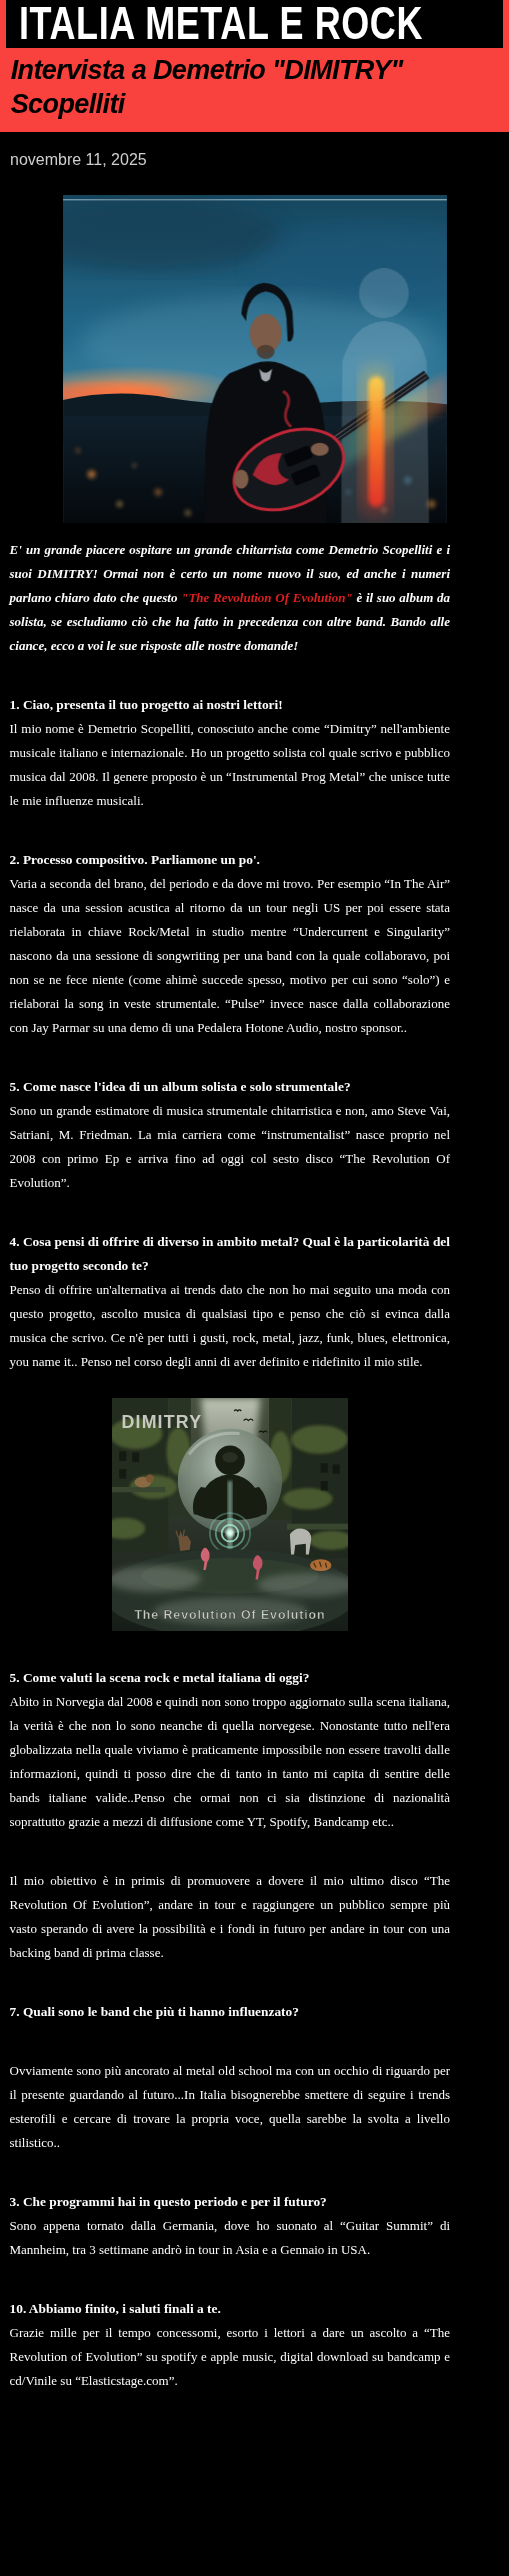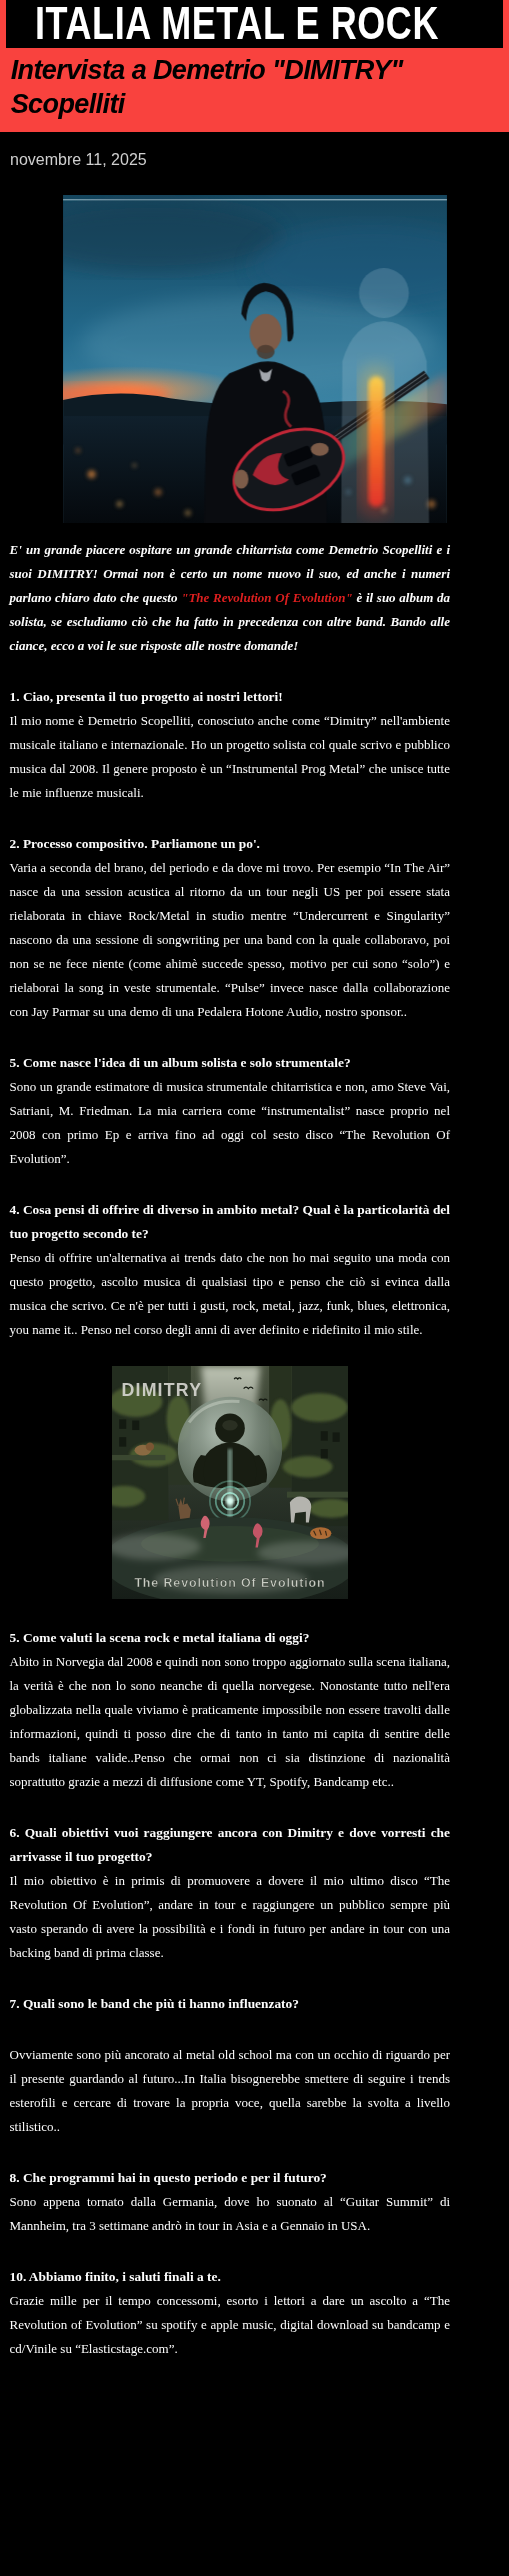--- a/index.html
+++ b/index.html
@@ -1,28 +1,28 @@
 <!DOCTYPE html>
 <html style="font-size:9.5px"><head>
 <meta charset="utf-8">
 <style>
   html,body{margin:0;padding:0;}
   body{width:509px;background:#000;font-family:"Liberation Serif",serif;}
   .banner{background:#f9423e;padding:0 0 10.7px 0;}
-  .logo-bar{margin:0 6px;background:#000;height:48px;display:flex;align-items:center;overflow:hidden;padding-left:16px;}
+  .logo-bar{margin:0 6px;background:#000;height:48px;display:flex;align-items:center;overflow:hidden;}
   .logo-text{font-family:"Liberation Sans",sans-serif;font-weight:900;font-size:36px;color:#fff;
              letter-spacing:0.6px;transform:scaleY(1.3);transform-origin:50% 55%;white-space:nowrap;margin-left:13px;}
   .title{font-family:"Liberation Sans",sans-serif;font-style:italic;font-weight:bold;color:#000;
          font-size:27px;line-height:1.26;margin:4.8px 77px 0 10.7px;letter-spacing:-0.6px;}
   .date{color:#cfcfcf;font-family:"Liberation Sans",sans-serif;font-size:16px;margin:19px 9.5px 0 10px;}
   .photo{display:block;margin:26px 0 0 63px;width:384px;height:328px;}
   .content{padding:0 59px 12px 9.5px;color:#fdfdfd;font-size:13px;line-height:24px;text-align:justify;}
   .intro{font-style:italic;margin:15.4px 0 0 0;font-weight:bold;}
   .intro .album-link{color:#dd1f1f;text-decoration:none;}
-  .qa{margin-top:27px;}
+  .qa{margin-top:35px;}
   .q{font-weight:bold;font-size:13.4px;margin:0;line-height:24px;}
   .a{margin:0;}
   .album-figure{display:block;width:236px;height:233px;margin:24px auto 15.4px auto;}
 </style>
 </head>
 <body>
 
 <header class="banner">
   <div class="logo-bar">
     <div class="logo-text">ITALIA METAL E ROCK</div>
@@ -265,31 +265,30 @@
     <text x="16" y="50" font-family="Liberation Sans, sans-serif" font-weight="bold" font-size="30" fill="#d8d8d2" opacity="0.9" letter-spacing="2">DIMITRY</text>
     <text x="199" y="372" text-anchor="middle" font-family="Liberation Sans, sans-serif" font-weight="bold" font-size="21" fill="#c9cec4" stroke="#272c25" stroke-width="0.6" letter-spacing="1.5">The Revolution Of Evolution</text>
   </svg>
 
   <div>
       <div class="qa">
         <h3 class="q">5. Come valuti la scena rock e metal italiana di oggi?</h3>
         <p class="a">Abito in Norvegia dal 2008 e quindi non sono troppo aggiornato sulla scena italiana, la verità è che non lo sono neanche di quella norvegese. Nonostante tutto nell'era globalizzata nella quale viviamo è praticamente impossibile non essere travolti dalle informazioni, quindi ti posso dire che di tanto in tanto mi capita di sentire delle bands italiane valide..Penso che ormai non ci sia distinzione di nazionalità soprattutto grazie a mezzi di diffusione come YT, Spotify, Bandcamp etc..</p>
       </div>
       <div class="qa">
-        <h3 class="q">6. Quali obiettivi vuoi raggiungere ancora con Dimitry e dove vorresti che arrivasse il tuo progetto?</h3>
         <p class="a">Il mio obiettivo è in primis di promuovere a dovere il mio ultimo disco “The Revolution Of Evolution”, andare in tour e raggiungere un pubblico sempre più vasto sperando di avere la possibilità e i fondi in futuro per andare in tour con una backing band di prima classe.</p>
       </div>
       <div class="qa">
         <h3 class="q">7. Quali sono le band che più ti hanno influenzato?</h3>
       </div>
       <div class="qa">
         <p class="a">Ovviamente sono più ancorato al metal old school ma con un occhio di riguardo per il presente guardando al futuro...In Italia bisognerebbe smettere di seguire i trends esterofili e cercare di trovare la propria voce, quella sarebbe la svolta a livello stilistico..</p>
       </div>
       <div class="qa">
-        <h3 class="q">8. Che programmi hai in questo periodo e per il futuro?</h3>
+        <h3 class="q">3. Che programmi hai in questo periodo e per il futuro?</h3>
         <p class="a">Sono appena tornato dalla Germania, dove ho suonato al “Guitar Summit” di Mannheim, tra 3 settimane andrò in tour in Asia e a Gennaio in USA.</p>
       </div>
       <div class="qa">
         <h3 class="q">10. Abbiamo finito, i saluti finali a te.</h3>
         <p class="a">Grazie mille per il tempo concessomi, esorto i lettori a dare un ascolto a “The Revolution of Evolution” su spotify e apple music, digital download su bandcamp e cd/Vinile su “Elasticstage.com”.</p>
       </div>
     </div>
 
 </main>
 

